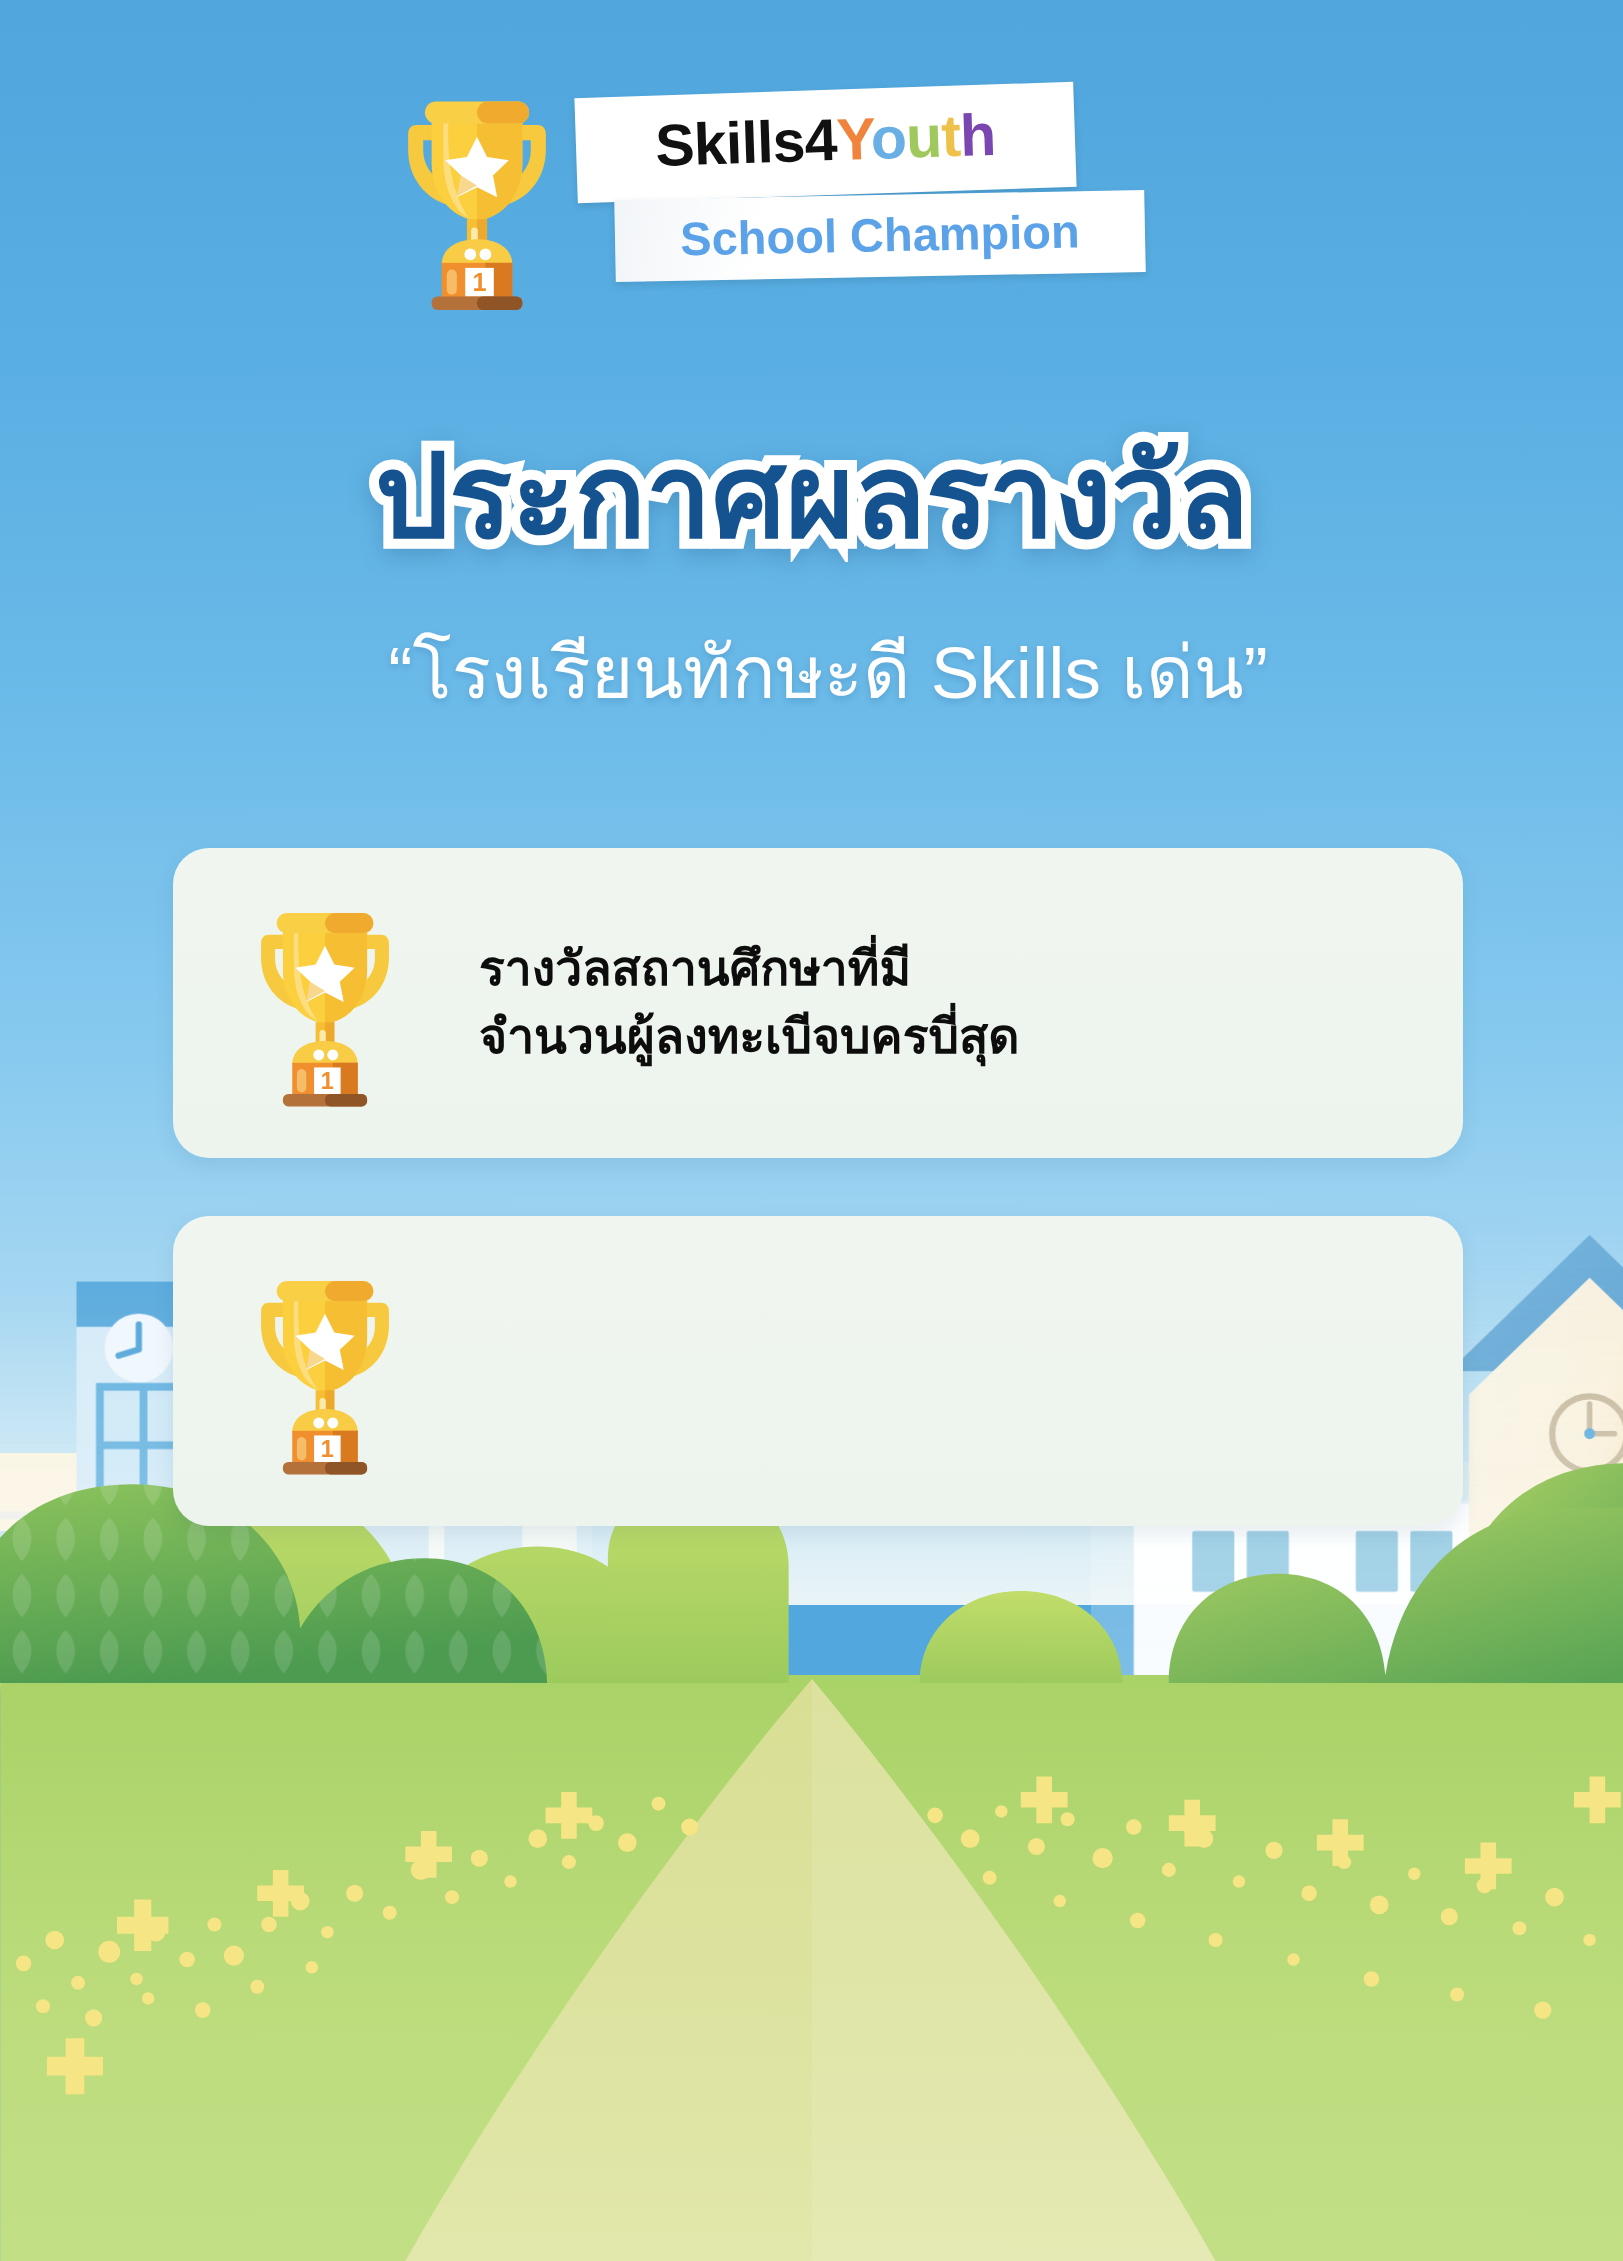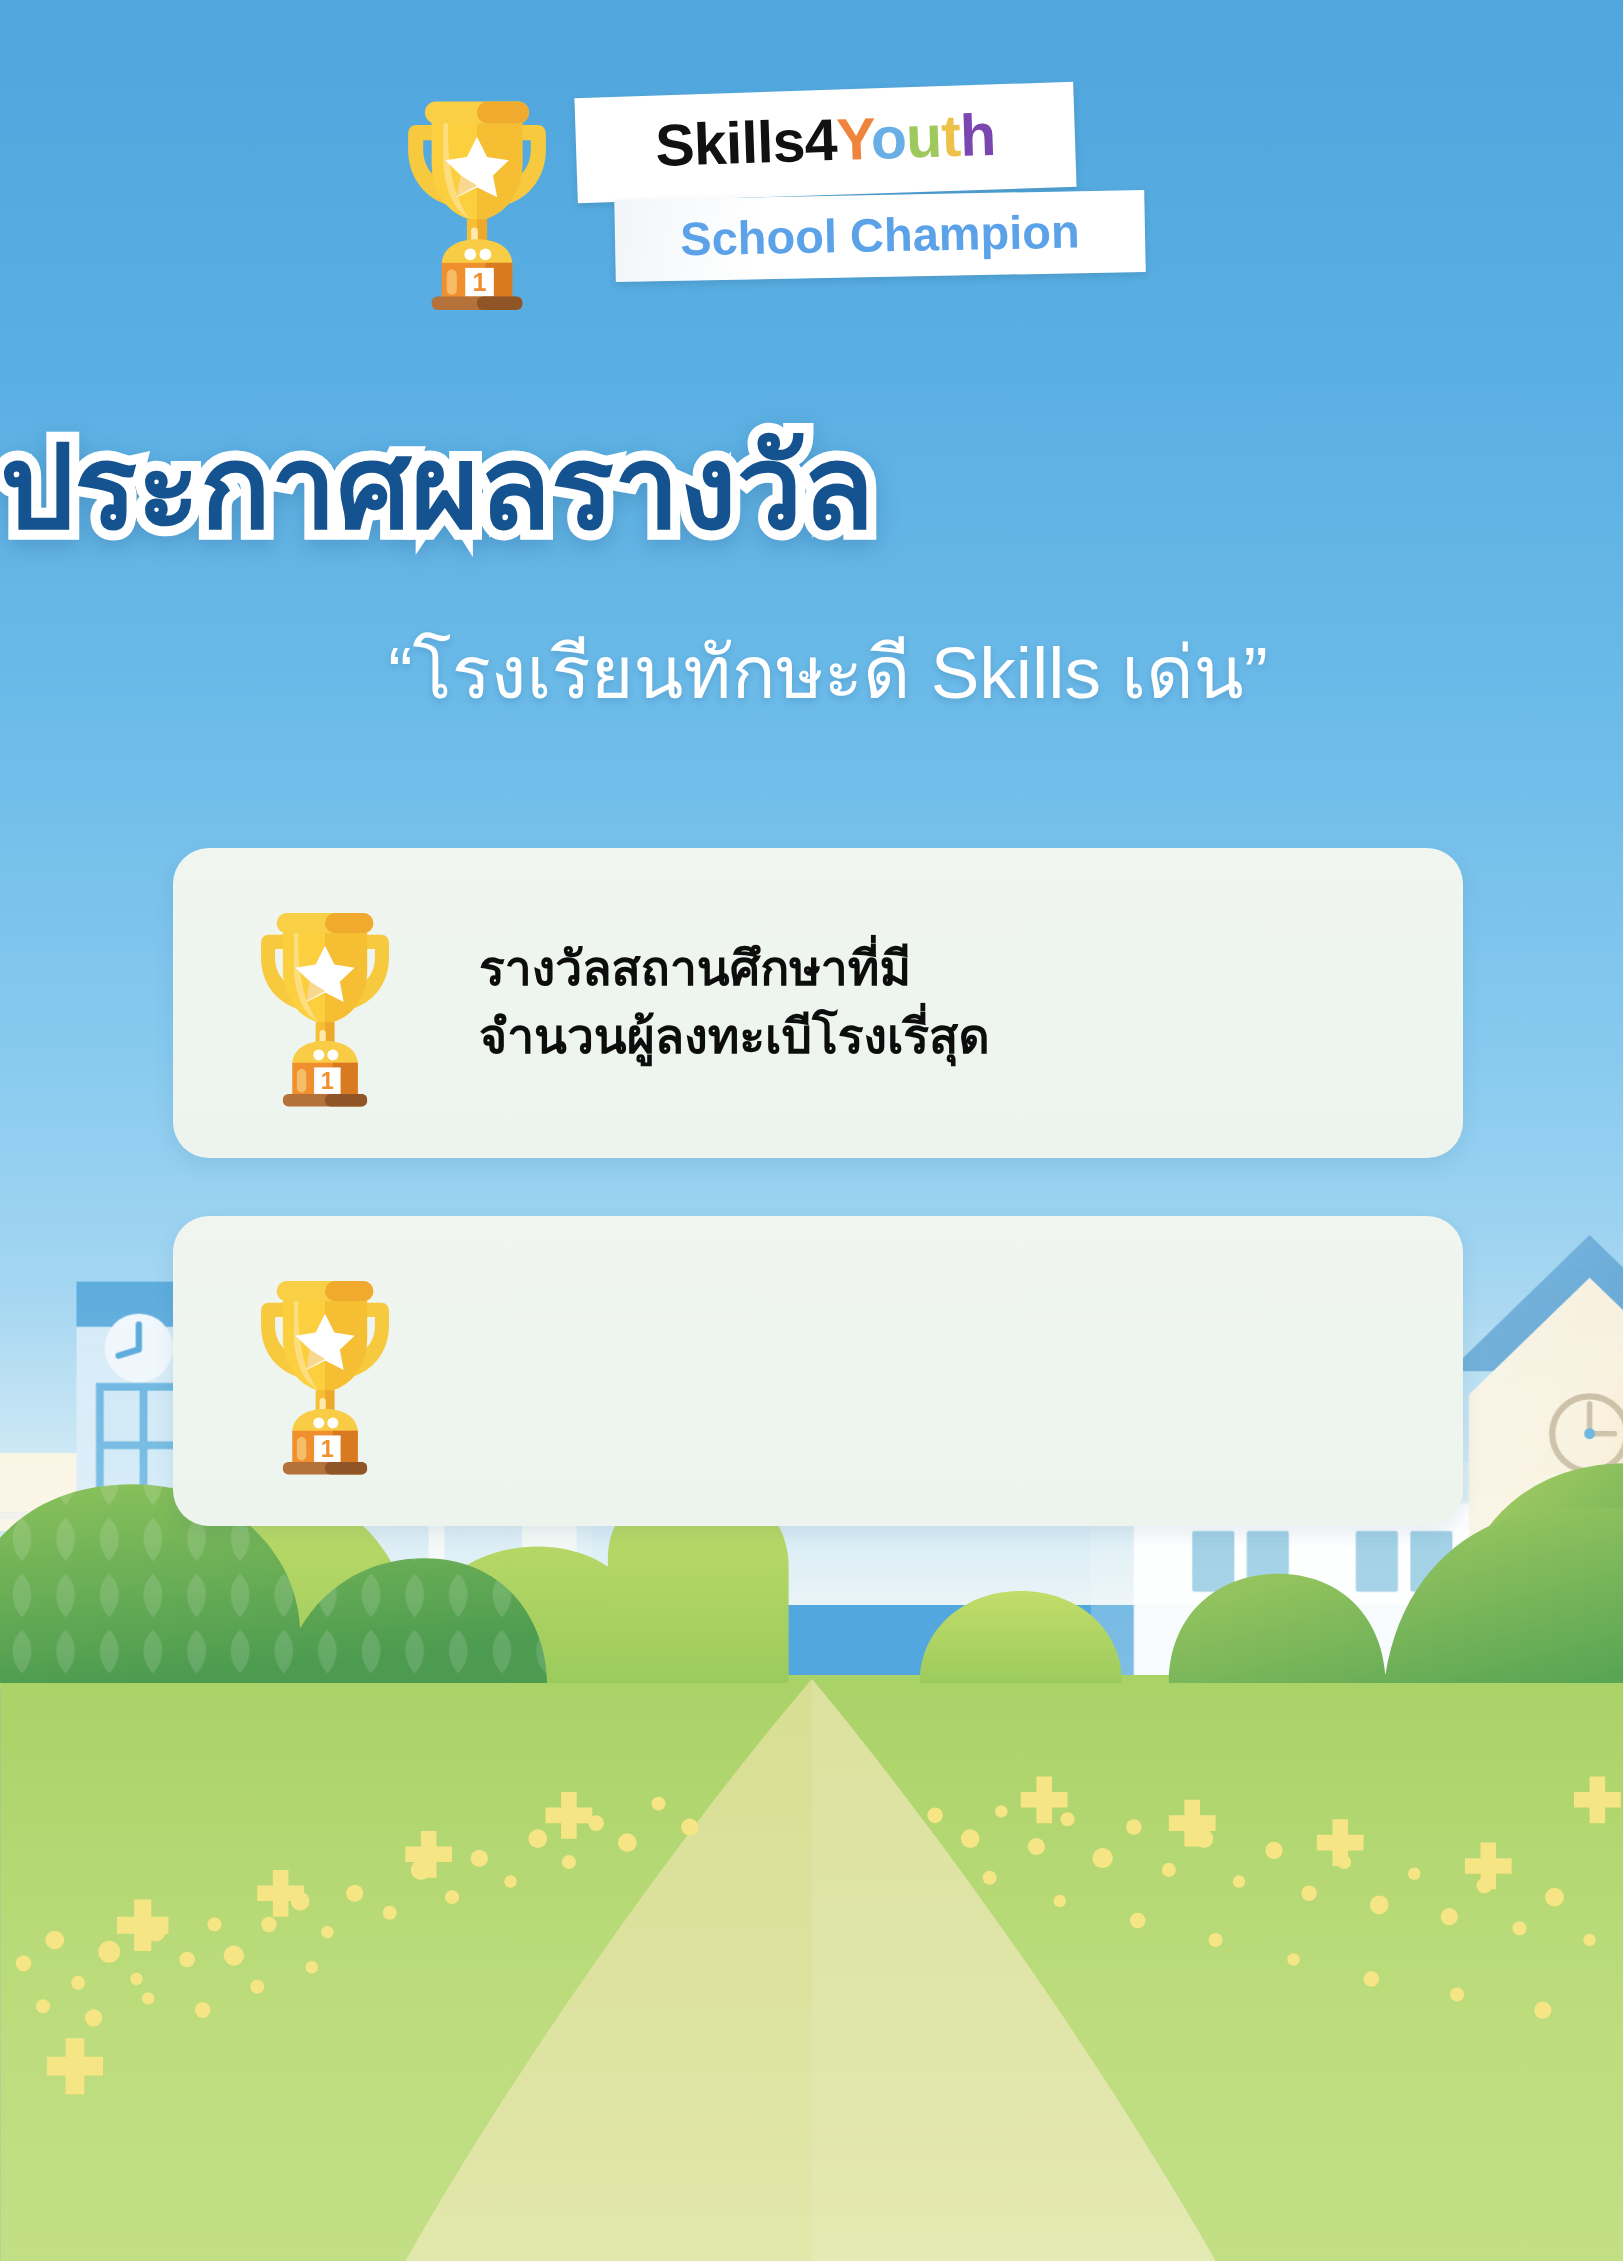--- a/index.html
+++ b/index.html
@@ -50,21 +50,21 @@
     transform:rotate(-1.1deg);
     box-shadow:0 3.1px 7.8px rgba(20,60,90,.16);
     display:flex;align-items:center;justify-content:center;
   }
   .banner-sub .txt{
     font-size:47px;font-weight:bold;color:#5ba2e8;white-space:nowrap;line-height:1;
     transform:translateY(-1.6px);
   }
 
   
-  .headline-wrap{position:absolute;left:0;top:436px;width:1624px;text-align:left;font-family:Liberation Mono, monospace;}
+  .headline-wrap{position:absolute;left:0;top:436px;width:1624px;text-align:center;}
   .headline{
     display:inline-block;
     font-size:117px;font-weight:bold;line-height:1.05;
     color:#14538f;
     -webkit-text-stroke:20px #ffffff;
     paint-order:stroke fill;
     filter:drop-shadow(0 7.8px 11px rgba(10,60,110,.22));
     white-space:nowrap;
   }
   .subhead-wrap{position:absolute;left:0;top:631px;width:1624px;text-align:center;}
@@ -380,21 +380,21 @@
           <rect x="110" y="210" width="32" height="42" fill="#d97a20"></rect>
           <rect x="64" y="218" width="12" height="30" rx="6" fill="#f9c777" opacity=".8"></rect>
           <rect x="86" y="216" width="34" height="34" fill="#ffffff"></rect>
           <text x="103" y="244" font-family="Liberation Sans, sans-serif" font-size="30" font-weight="bold" fill="#f08f2e" text-anchor="middle">1</text>
           <rect x="46" y="250" width="108" height="16" rx="7" fill="#b4713a"></rect>
           <rect x="100" y="250" width="54" height="16" rx="7" fill="#8f5527"></rect>
         </svg>
       </div>
       <div class="card-text">
         <span class="line">รางวัลสถานศึกษาที่มี</span>
-        <span class="line">จำนวนผู้ลงทะเบีโรงเรี่สุด</span>
+        <span class="line">จำนวนผู้ลงทะเบีจบครบี่สุด</span>
       </div>
     </div>
 
     <div class="card card-2">
       <div class="card-icon">
         <svg viewBox="0 0 200 268" xmlns="http://www.w3.org/2000/svg">
           <path d="M58 46 H28 C22 46 18 50 18 57 v18 C18 110 40 134 66 141 L66 116 C48 110 36 95 36 76 V64 H58 Z" fill="#f7c93e"></path>
           <path d="M142 46 H172 C178 46 182 50 182 57 v18 C182 110 160 134 134 141 L134 116 C152 110 164 95 164 76 V64 H142 Z" fill="#f7c93e"></path>
           <path d="M46 36 H154 V92 C154 128 132 156 100 160 C68 156 46 128 46 92 Z" fill="#fbcf3e"></path>
           <path d="M100 36 H154 V92 C154 128 132 156 100 160 Z" fill="#f6bf33"></path>

